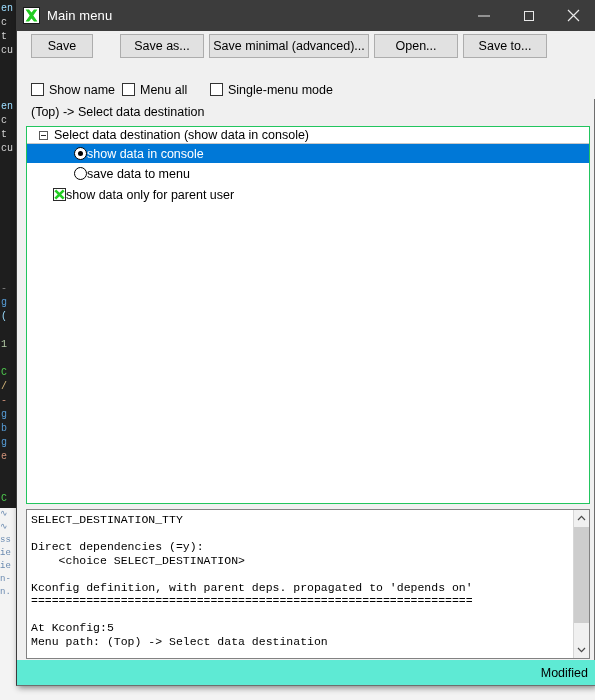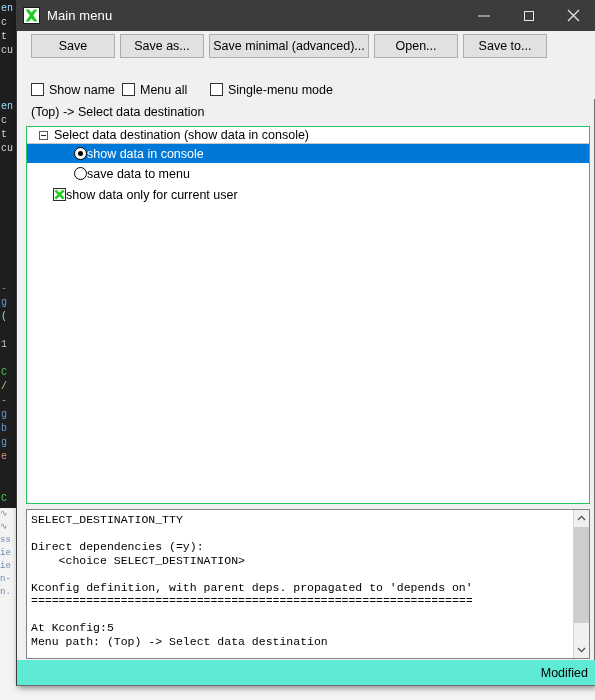--- a/index.html
+++ b/index.html
@@ -382,21 +382,21 @@
         </svg>
     </div>
     <div class="winbtn">
       <svg width="13" height="13" viewBox="0 0 13 13">
         <path d="M1 1 L12 12 M12 1 L1 12" stroke="#e8e8e8" stroke-width="1.2" fill="none"></path>
       </svg>
     </div>
   </div>
 
   <div id="toolbar">
-    <div class="tbtn" style="left:14px;width:84px;">
+    <div class="tbtn" style="left:14px;width:62px;">
       <span>Save</span>
     </div>
     <div class="tbtn" style="left:103px;width:84px;">
       <span>Save as...</span>
     </div>
     <div class="tbtn" style="left:192px;width:160px;">
       <span>Save minimal (advanced)...</span>
     </div>
     <div class="tbtn" style="left:357px;width:84px;">
       <span>Open...</span>
@@ -439,21 +439,21 @@
       <span class="radio"></span>
       <span class="row-label">save data to menu</span>
     </div>
 
     <div class="row" style="top:58px;">
       <span class="checkbox-x">
         <svg width="11" height="11" viewBox="0 0 11 11">
           <path d="M1.3 1.3 L9.7 9.7 M9.7 1.3 L1.3 9.7" stroke="#22cc22" stroke-width="2.6" fill="none"></path>
         </svg>
       </span>
-      <span class="row-label">show data only for current user</span>
+      <span class="row-label">show data only for parent user</span>
     </div>
 
   </div>
 
   <div id="helppanel">
     <div class="helptext">SELECT_DESTINATION_TTY
 
 Direct dependencies (=y):
     &lt;choice SELECT_DESTINATION&gt;
 

